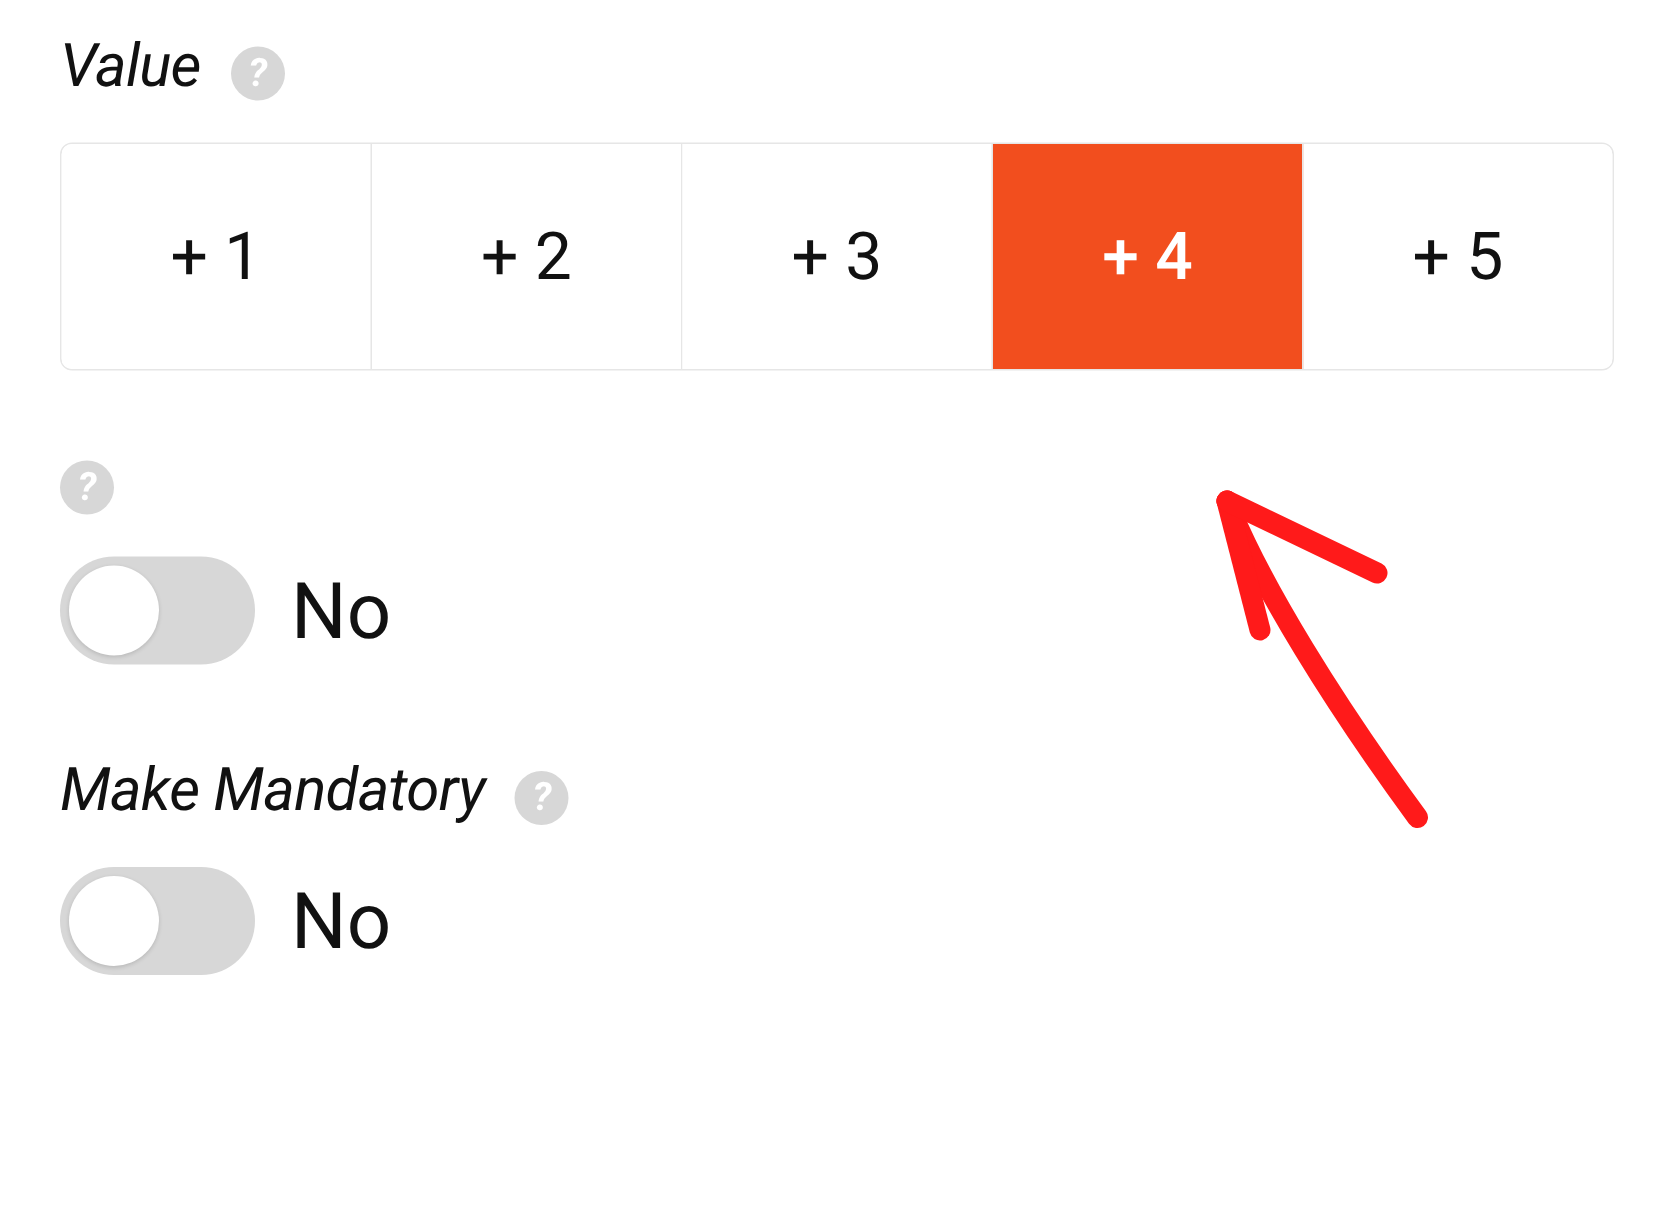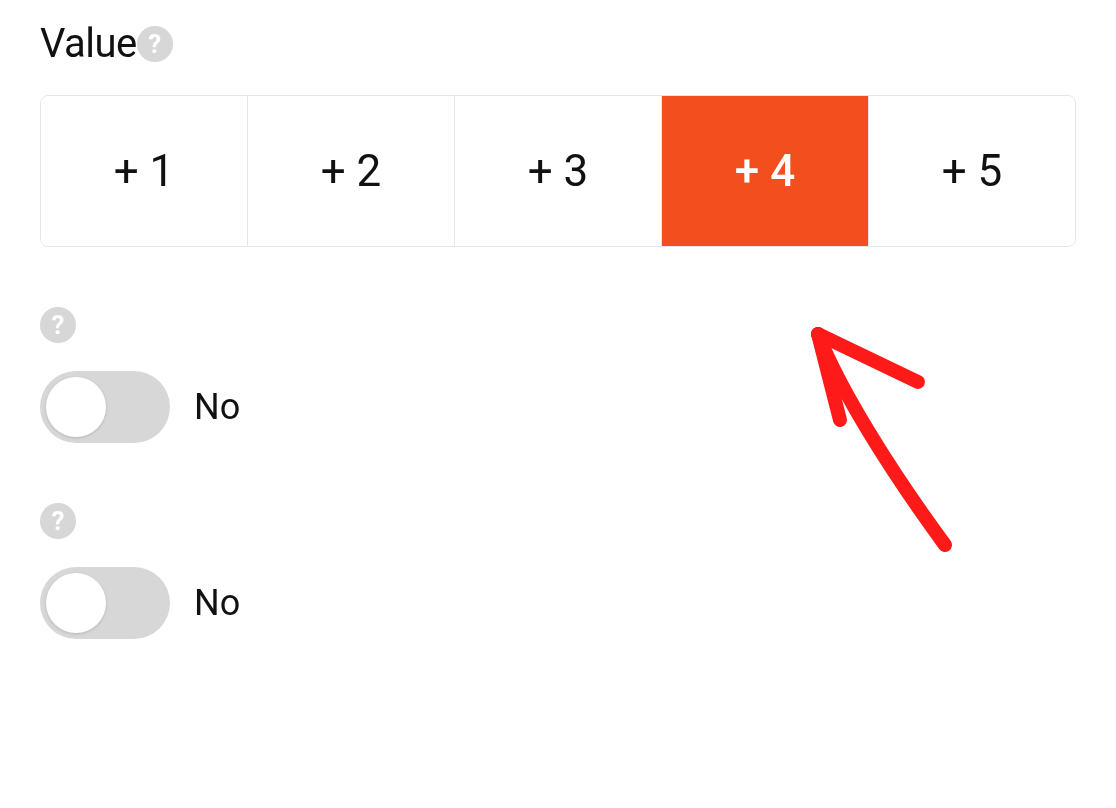--- a/index.html
+++ b/index.html
@@ -13,23 +13,24 @@
     width: 1116px;
     height: 808px;
     padding: 20px 40px;
     color: #111;
   }
   .field-group {
     margin-bottom: 60px;
   }
   .field-label-row {
     display: flex;
-    align-items: center;
-    gap: 0;
+    align-items: flex-end;
+    gap: 20px;
     margin-bottom: 28px;
+    font-style: italic;
   }
   .field-label {
     font-size: 40px;
     font-weight: 400;
     color: #111;
     letter-spacing: -0.5px;
   }
   .help-icon {
     width: 36px;
     height: 36px;
@@ -91,21 +92,21 @@
     position: absolute;
     left: 6px;
     top: 6px;
     width: 60px;
     height: 60px;
     background: #fff;
     border-radius: 50%;
     box-shadow: 0 1px 3px rgba(0,0,0,0.15);
   }
   .toggle-text {
-    font-size: 36px;
+    font-size: 52px;
     font-weight: 400;
     color: #111;
   }
   .arrow-annotation {
     position: absolute;
     left: 690px;
     top: 320px;
     pointer-events: none;
   }
 </style>
@@ -133,20 +134,21 @@
   <div class="toggle-row">
     <div class="toggle">
       <div class="toggle-knob"></div>
     </div>
     <span class="toggle-text">No</span>
   </div>
 </div>
 
 <div class="field-group" style="margin-bottom:0;">
   <div class="field-label-row">
+    <span class="field-label">Make Mandatory</span>
     <span class="help-icon">?</span>
   </div>
   <div class="toggle-row">
     <div class="toggle">
       <div class="toggle-knob"></div>
     </div>
     <span class="toggle-text">No</span>
   </div>
 </div>
 

